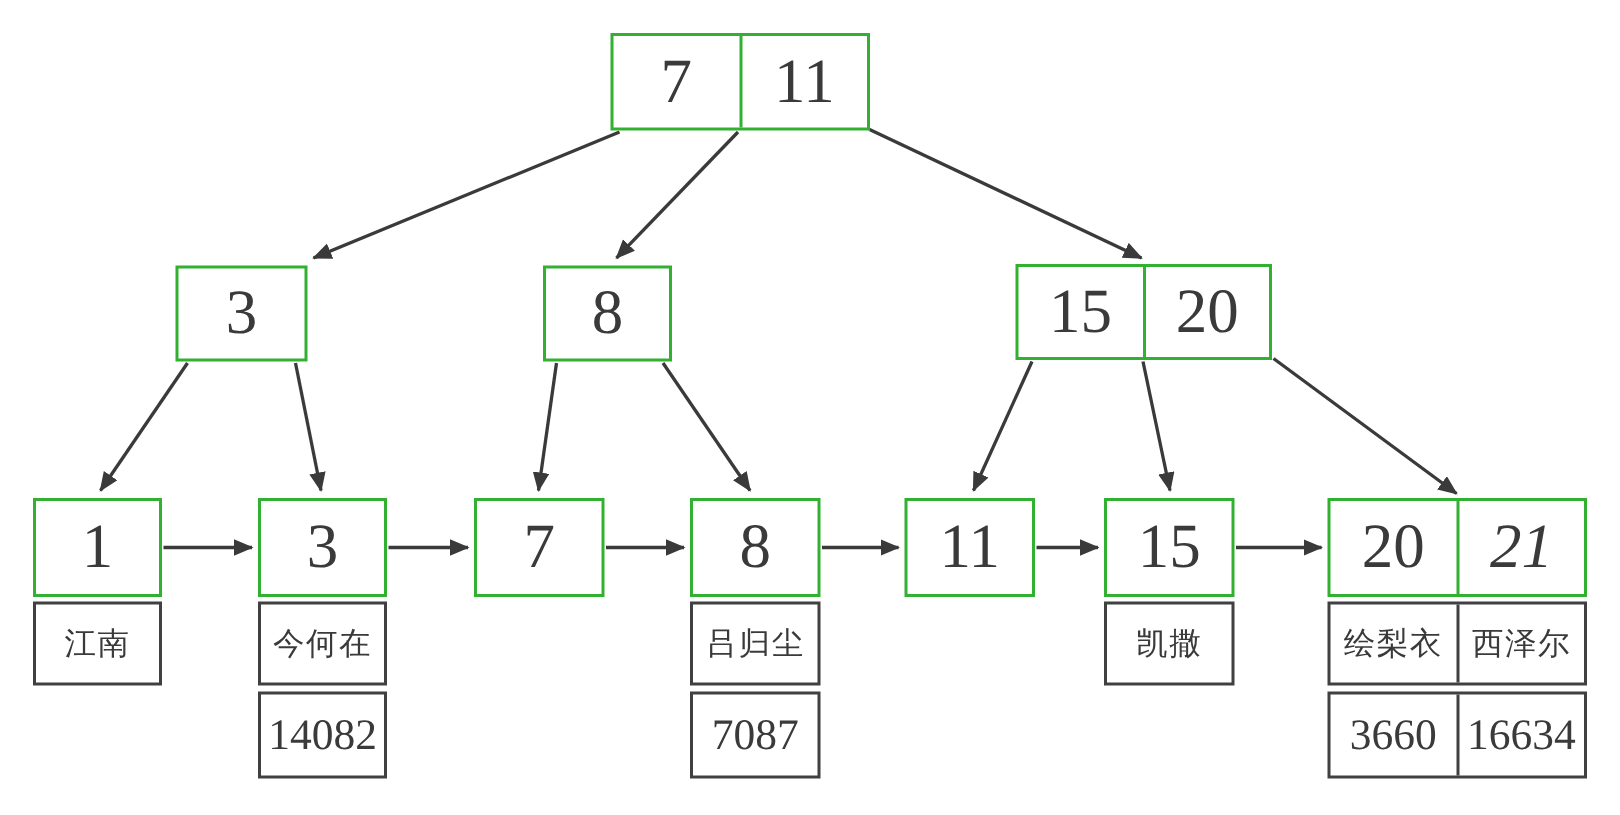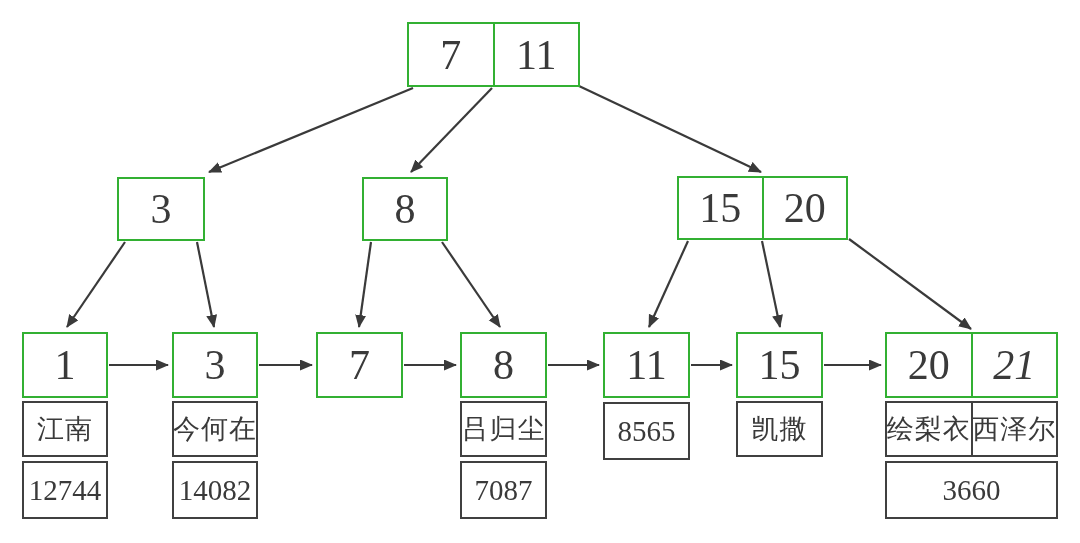--- a/index.html
+++ b/index.html
@@ -35,21 +35,21 @@
   .value-row { height: 58px; margin-top: 4px; }
 
   .cell {
     flex: 1;
     display: flex;
     align-items: center;
     justify-content: center;
     min-width: 0;
   }
   .inode .cell, .key-row .cell { font-size: 42px; }
-  .name-row .cell { font-size: 27px; letter-spacing: 1px; white-space: nowrap; }
+  .name-row .cell { font-size: 21px; letter-spacing: 1px; white-space: nowrap; }
   .value-row .cell { font-size: 29px; }
 </style>
 </head>
 <body>
 
 <div class="canvas">
 
   <svg class="edges" viewBox="0 0 1080 543" xmlns="http://www.w3.org/2000/svg">
     <defs>
       <marker id="arrow" markerUnits="userSpaceOnUse" markerWidth="14" markerHeight="12" refX="12" refY="5.5" orient="auto">
@@ -93,23 +93,20 @@
     <div class="cell">20</div>
   </div>
 
   <div class="leaf" style="left:22px; top:332px; width:86px;">
     <div class="row key-row">
       <div class="cell">1</div>
     </div>
     <div class="row dark-row name-row">
       <div class="cell">江南</div>
     </div>
-    <div class="row dark-row value-row">
-      <div class="cell">12744</div>
-    </div>
   </div>
 
   <div class="leaf" style="left:172px; top:332px; width:86px;">
     <div class="row key-row">
       <div class="cell">3</div>
     </div>
     <div class="row dark-row name-row">
       <div class="cell">今何在</div>
     </div>
     <div class="row dark-row value-row">
@@ -132,23 +129,20 @@
     </div>
     <div class="row dark-row value-row">
       <div class="cell">7087</div>
     </div>
   </div>
 
   <div class="leaf" style="left:603px; top:332px; width:87px;">
     <div class="row key-row">
       <div class="cell">11</div>
     </div>
-    <div class="row dark-row value-row">
-      <div class="cell">8565</div>
-    </div>
   </div>
 
   <div class="leaf" style="left:736px; top:332px; width:87px;">
     <div class="row key-row">
       <div class="cell">15</div>
     </div>
     <div class="row dark-row name-row">
       <div class="cell">凯撒</div>
     </div>
   </div>
@@ -157,16 +151,17 @@
     <div class="row key-row">
       <div class="cell">20</div>
       <div class="cell">21</div>
     </div>
     <div class="row dark-row name-row">
       <div class="cell">绘梨衣</div>
       <div class="cell">西泽尔</div>
     </div>
     <div class="row dark-row value-row">
       <div class="cell">3660</div>
+      <div class="cell">16634</div>
     </div>
   </div>
 
 </div>
 
 </body></html>

